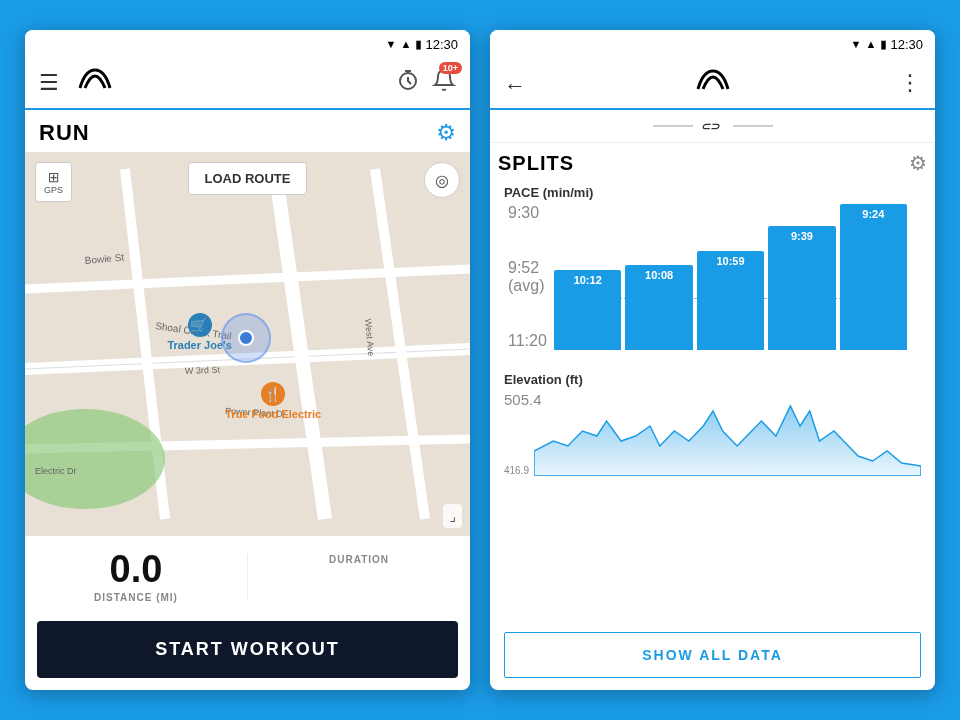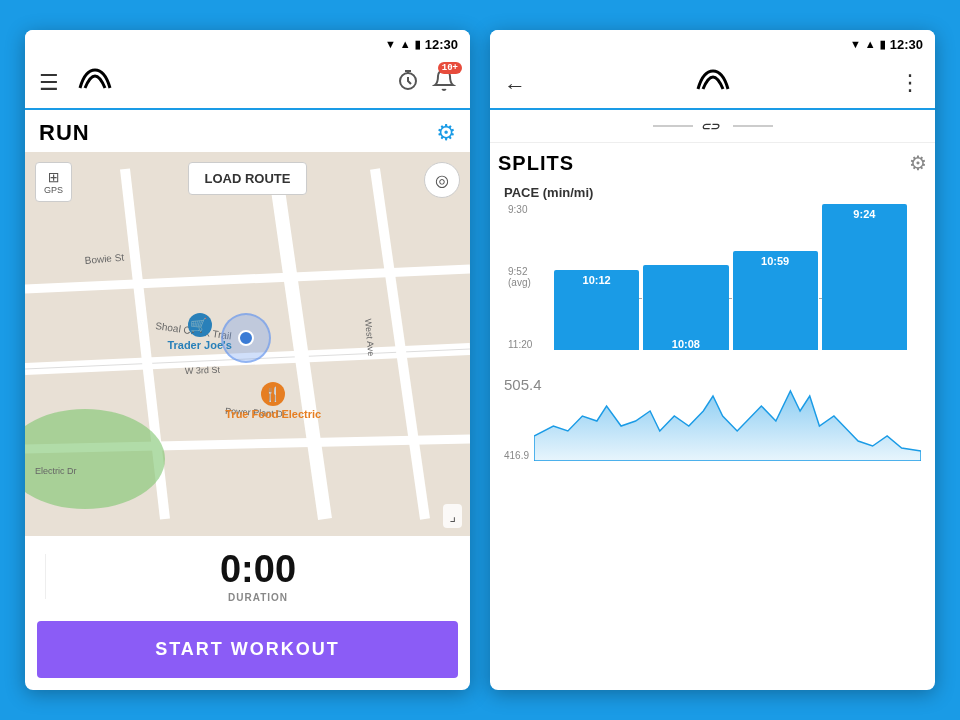--- a/index.html
+++ b/index.html
@@ -40,37 +40,37 @@
       min-height: 28px;
     }
     .status-icons {
       display: flex;
       align-items: center;
       gap: 4px;
     }
     .wifi-icon { font-size: 11px; }
     .signal-icon { font-size: 11px; }
     .battery-icon { font-size: 11px; }
-    .time { font-size: 13px; font-weight: bold; text-align: center; }
+    .time { font-size: 13px; font-weight: normal; text-align: center; }
 
     
     .nav-bar {
       background: white;
       display: flex;
       align-items: center;
       justify-content: space-between;
       padding: 8px 14px;
       border-bottom: 2px solid #1a9be6;
       min-height: 52px;
     }
     .nav-left { display: flex; align-items: center; gap: 16px; }
     .nav-right { display: flex; align-items: center; gap: 12px; }
     .hamburger { font-size: 22px; cursor: pointer; color: #333; }
     .logo { font-size: 28px; font-weight: 900; color: #000; letter-spacing: -1px; font-style: italic; }
-    .nav-icon { font-size: 22px; color: #555; cursor: pointer; position: relative; font-family: Liberation Mono, monospace; }
+    .nav-icon { font-size: 22px; color: #555; cursor: pointer; position: relative; }
     .badge {
       position: absolute;
       top: -6px;
       right: -6px;
       background: #e74c3c;
       color: white;
       font-size: 9px;
       font-weight: bold;
       border-radius: 10px;
       padding: 1px 4px;
@@ -227,21 +227,21 @@
       margin-top: 4px;
     }
     .stat-divider {
       width: 1px;
       background: #eee;
       margin: 4px 0;
     }
 
     
     .start-btn {
-      background: #8b5cf6;
+      background: #0f172a;
       color: white;
       font-size: 18px;
       font-weight: 900;
       letter-spacing: 2px;
       text-align: center;
       padding: 18px;
       cursor: pointer;
       margin: 8px 12px 12px;
       border-radius: 4px;
     }
@@ -465,23 +465,26 @@
 
     <div class="map-poi orange" style="top:60%;left:45%;">
       <div class="poi-icon orange-bg">🍴</div>
       <span>True Food Electric</span>
     </div>
 
     <div class="map-corner-icon">⌟</div>
   </div>
 
   <div class="stats-section">
+    <div class="stat-item">
+      <div class="stat-value">0.0</div>
+      <div class="stat-label">DISTANCE (MI)</div>
+    </div>
     <div class="stat-divider"></div>
     <div class="stat-item">
-      <div class="stat-value">0:00</div>
       <div class="stat-label">DURATION</div>
     </div>
   </div>
 
   <div class="start-btn">START WORKOUT</div>
 </div>
 
 <div class="phone phone-right">
 
   <div class="status-bar">
@@ -516,68 +519,75 @@
     <span class="splits-title">SPLITS</span>
     <span style="font-size:20px;color:#888;">⚙</span>
   </div>
 
 
   <div class="pace-section">
     <div class="section-label">PACE (min/mi)</div>
 
     <div style="position:relative; padding: 4px 14px 0 50px; height: 150px;">
 
-      <div style="position:absolute;left:0;top:4px;bottom:0;width:50px;display:flex;flex-direction:column;justify-content:space-between;font-size:10px;color:#888;padding:0 4px;gap:6px;">
+      <div style="position:absolute;left:0;top:4px;bottom:0;width:50px;display:flex;flex-direction:column;justify-content:space-between;font-size:16px;color:#888;padding:0 4px;gap:6px;">
         <span>9:30</span>
         <span>9:52 (avg)</span>
         <span>11:20</span>
       </div>
 
       <div style="display:flex;align-items:flex-end;gap:4px;height:100%;position:relative;">
 
         <div style="position:absolute;left:0;right:0;bottom:35%;border-top:1px dashed #aaa;"></div>
 
         <div class="bar-col">
           <div class="bar" style="height:55%;">
             <span class="bar-label">10:12</span>
           </div>
         </div>
 
         <div class="bar-col">
-          <div class="bar" style="height:58%;align-items:flex-end;">
+          <div class="bar" style="height:58%;">
             <span class="bar-label">10:08</span>
           </div>
         </div>
 
         <div class="bar-col">
           <div class="bar" style="height:68%;">
             <span class="bar-label">10:59</span>
           </div>
         </div>
 
+        <div class="bar-col">
+          <div class="bar" style="height:85%;">
+            <span class="bar-label">9:39</span>
+          </div>
+        </div>
 
         <div class="bar-col">
           <div class="bar" style="height:100%;">
             <span class="bar-label">9:24</span>
           </div>
         </div>
       </div>
     </div>
   </div>
 
   <div class="elevation-section">
+    <div class="section-label">Elevation (ft)</div>
     <div style="position:relative;margin-top:4px;">
       <div style="font-size:15px;color:#888;position:absolute;left:0;top:0;">505.4</div>
       <div style="font-size:10px;color:#888;position:absolute;left:0;bottom:0;">416.9</div>
 
       <svg width="100%" height="85" viewBox="0 0 400 85" preserveAspectRatio="none" style="display:block;margin-left:30px;width:calc(100% - 30px);">
         <defs>
           <linearGradient id="elevGrad" x1="0" y1="0" x2="0" y2="1">
             <stop offset="0%" stop-color="#1a9be6" stop-opacity="0.5"></stop>
             <stop offset="100%" stop-color="#1a9be6" stop-opacity="0.1"></stop>
           </linearGradient>
         </defs>
         <path d="M0,60 L20,50 L35,55 L50,40 L65,45 L75,30 L90,50 L105,45 L120,35 L130,55 L145,40 L160,50 L175,35 L185,20 L195,40 L210,55 L220,45 L235,30 L250,45 L265,15 L275,35 L285,20 L295,50 L310,40 L325,55 L335,65 L350,70 L365,60 L380,72 L400,75 L400,85 L0,85 Z" fill="url(#elevGrad)" stroke="#1a9be6" stroke-width="1.5"></path>
       </svg>
     </div>
   </div>
 
+  <div class="show-all-btn">SHOW ALL DATA</div>
 </div>
 
 </body></html>

